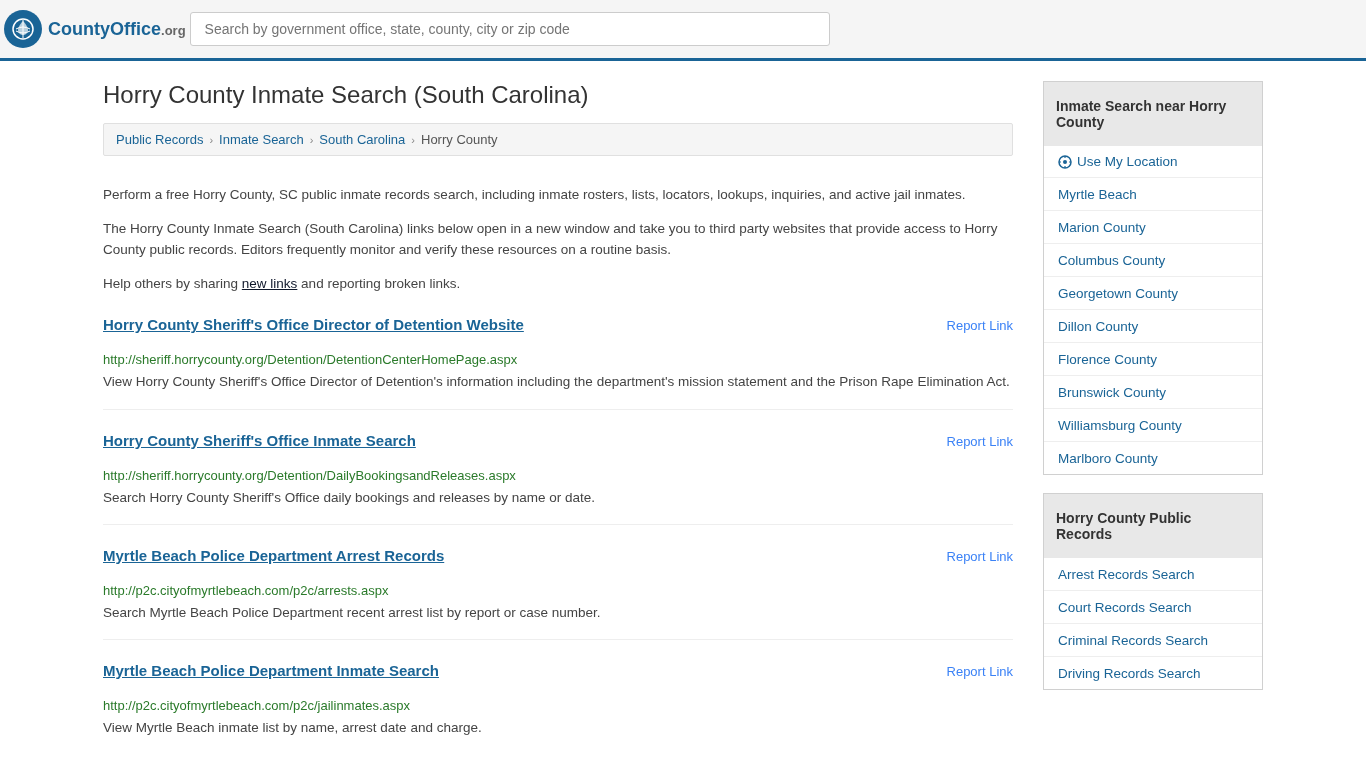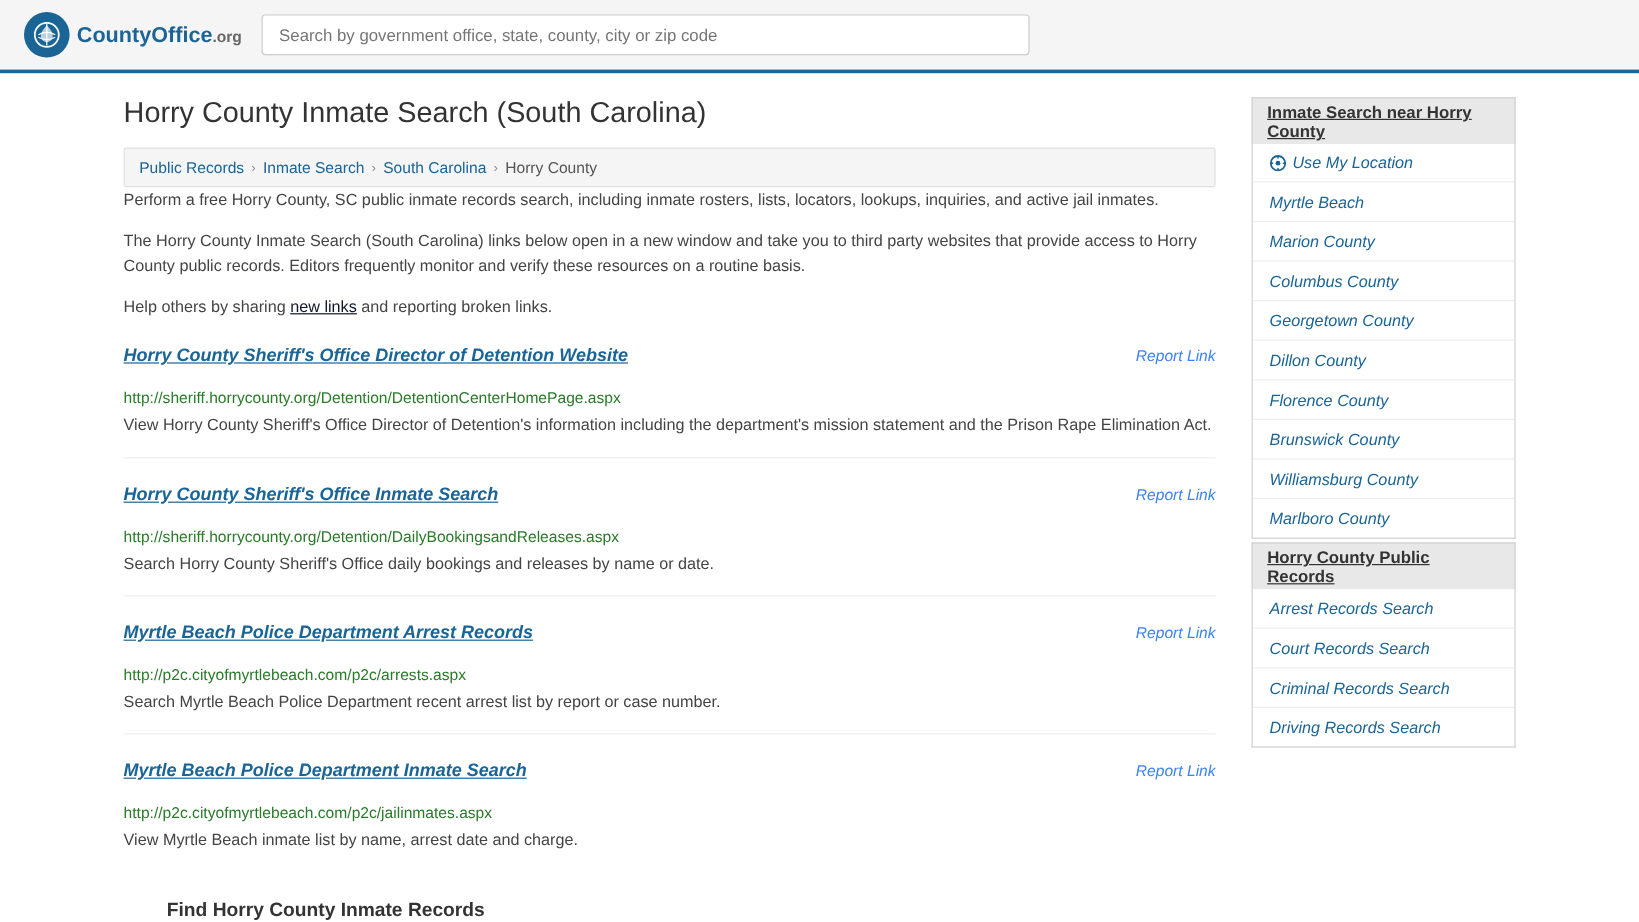--- a/index.html
+++ b/index.html
@@ -2,24 +2,24 @@
 <html><head>
   <meta charset="utf-8">
   <style>
     * { margin: 0; padding: 0; box-sizing: border-box; }
     body { font-family: Arial, sans-serif; font-size: 14px; color: #333; background: #fff; }
 
     
     #header {
       background: #f5f5f5;
       border-bottom: 3px solid #1a6496;
-      padding: 10px 20px;
-      display: flex;
-      align-items: center;
-      gap: 16px;
+      padding: 10px 4px;
+      display: flex;
+      align-items: center;
+      gap: 4px;
     }
     #logo-area {
       display: flex;
       align-items: center;
       gap: 6px;
     }
     #logo-icon {
       width: 38px;
       height: 38px;
       background: #1a6496;
@@ -72,21 +72,21 @@
     }
 
     
     #breadcrumb {
       background: #f5f5f5;
       padding: 8px 12px;
       border: 1px solid #e0e0e0;
       border-radius: 2px;
       font-size: 13px;
       color: #555;
-      margin-bottom: 0;
+      margin-bottom: 28px;
       display: flex;
       align-items: center;
       gap: 6px;
       flex-wrap: wrap;
     }
     #breadcrumb a { color: #1a6496; text-decoration: none; }
     .bc-sep { color: #888; font-size: 11px; }
 
     
     .desc-para {
@@ -100,22 +100,21 @@
     
     .result-item {
       margin-top: 22px;
       padding-bottom: 16px;
       border-bottom: 1px solid #eee;
     }
     .result-item:last-of-type { border-bottom: none; }
     .result-header {
       display: flex;
       justify-content: space-between;
-      align-items: center;
-      font-style: italic;
+      align-items: flex-end;
     }
     .result-title a {
       font-size: 15px;
       font-weight: bold;
       color: #1a6496;
       text-decoration: underline;
       cursor: pointer;
     }
     .report-link {
       font-size: 13px;
@@ -140,34 +139,32 @@
       font-size: 16px;
       font-weight: bold;
       color: #333;
       margin-top: 24px;
       margin-left: 36px;
     }
 
     
     .sidebar-section-title {
       background: #e8e8e8;
-      padding: 3px 12px;
+      padding: 16px 12px;
       font-size: 14px;
       font-weight: bold;
       color: #333;
       margin-bottom: 0;
       border: 1px solid #d0d0d0;
       border-bottom: none;
-      text-decoration: underline;
     }
     .sidebar-list {
       border: 1px solid #d0d0d0;
       border-top: none;
-      margin-bottom: 3px;
-      font-style: italic;
+      margin-bottom: 18px;
     }
     .sidebar-list-item {
       padding: 8px 14px;
       border-bottom: 1px solid #eee;
     }
     .sidebar-list-item:last-child { border-bottom: none; }
     .sidebar-list-item a {
       color: #1a6496;
       text-decoration: none;
       font-size: 13.5px;

